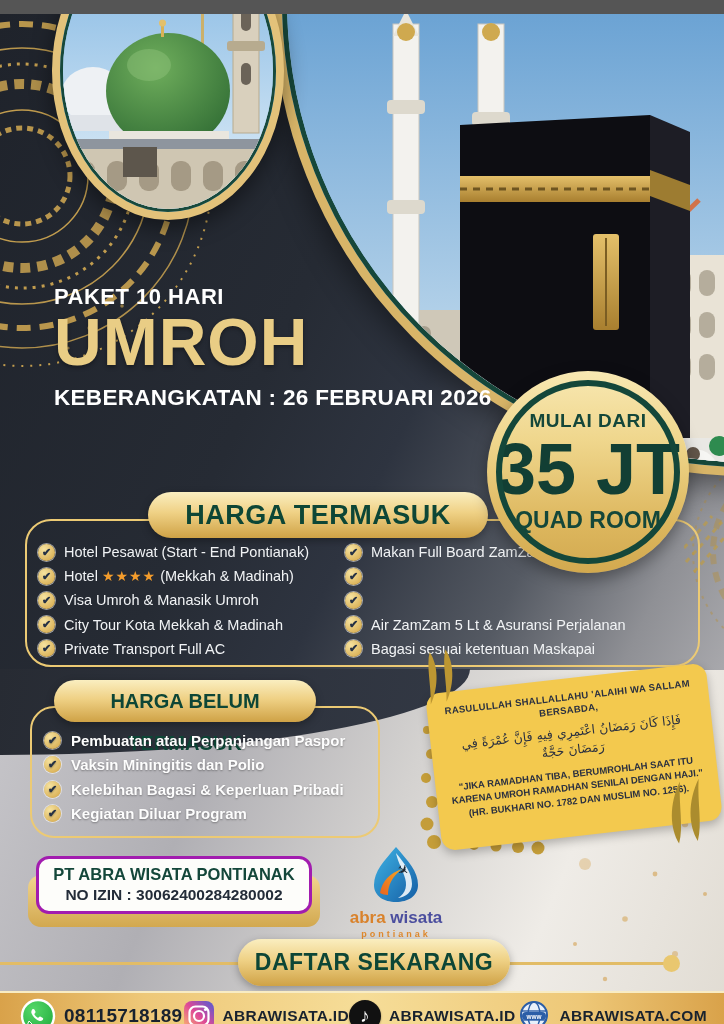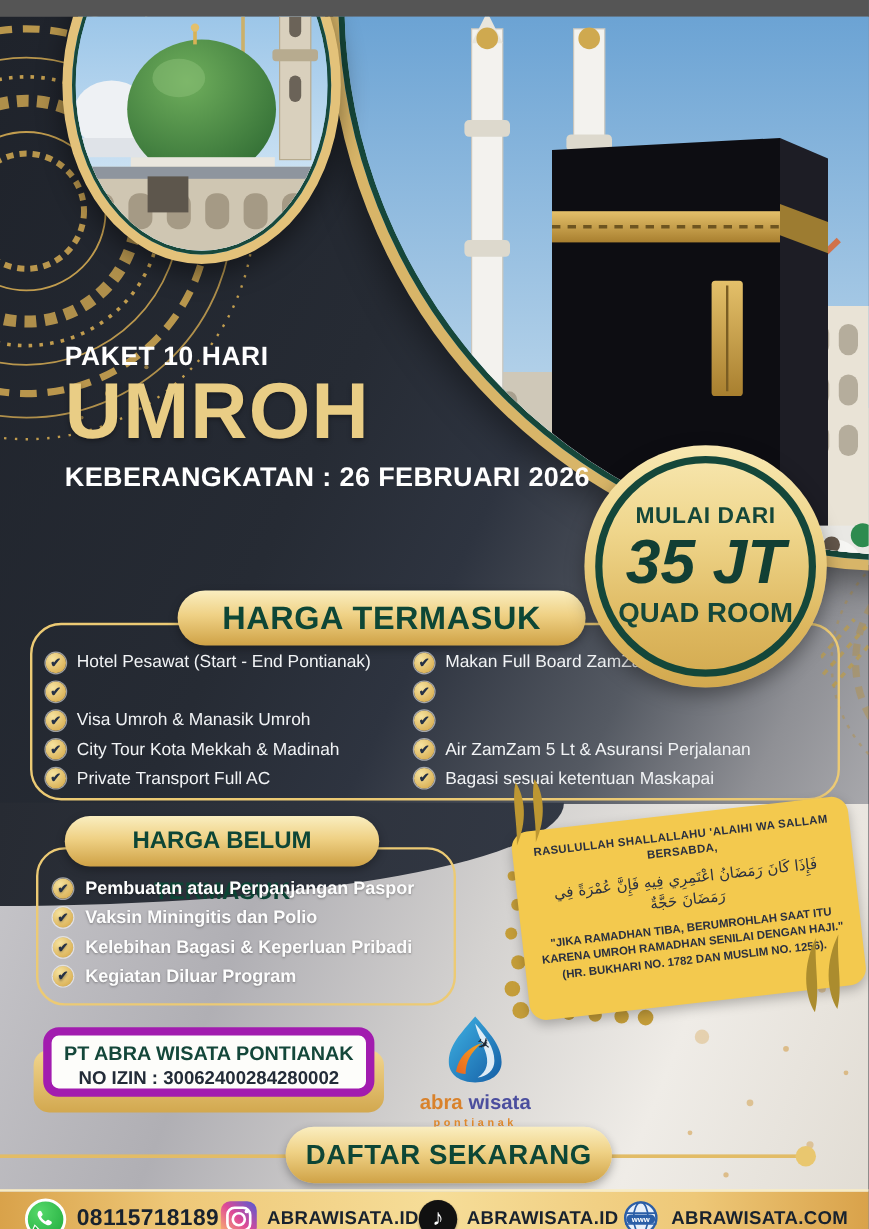--- a/index.html
+++ b/index.html
@@ -40,21 +40,21 @@
   .title { color:#e9cd85; font-size:66px; font-weight:bold; line-height:.98; letter-spacing:1px;
     text-shadow:0 2px 4px rgba(0,0,0,.35); }
   .departure { margin-top:10px; color:#fff; font-size:22.5px; font-weight:bold; letter-spacing:.3px; }
 
   
   .badge { position:absolute; left:487px; top:357px; width:202px; height:202px; border-radius:50%; z-index:6;
     background:linear-gradient(180deg,#f8e8b2 0%,#efd68c 35%,#ddb75e 75%,#d2a94f 100%);
     box-shadow:0 6px 16px rgba(0,0,0,.35); display:flex; flex-direction:column; align-items:center; justify-content:center; }
   .badge::before { content:""; position:absolute; inset:9px; border-radius:50%; border:6px solid #14473a; }
   .badge .b1 { color:#14473a; font-size:19px; font-weight:bold; letter-spacing:.5px; }
-  .badge .b2 { color:#123f34; font-size:52px; font-weight:bold; line-height:1.05;font-style:italic; }
+  .badge .b2 { color:#123f34; font-size:72px; font-weight:bold; line-height:1.05; }
   .badge .b3 { color:#14473a; font-size:23px; font-weight:bold; }
 
   
   .inc-box { position:absolute; left:25px; top:505px; width:675px; height:148px; z-index:4;
     border:2px solid #ecca74; border-radius:26px; }
   .inc-pill { position:absolute; left:148px; top:478px; width:340px; height:46px; z-index:5;
     background:linear-gradient(180deg,#faeec0 0%,#efd185 45%,#cfa246 100%); border-radius:23px;
     color:#0d4636; font-size:27px; font-weight:bold; text-align:center; line-height:46px;
     box-shadow:0 3px 8px rgba(0,0,0,.3); letter-spacing:.5px; }
   ul.clist { list-style:none; position:absolute; z-index:5; }
@@ -85,21 +85,21 @@
   .q-arabic { font-size:12.5px; margin:6px 0 7px; direction:rtl; font-family:"DejaVu Sans", sans-serif; line-height:1.5; }
   .q-body { font-size:9.5px; font-weight:bold; line-height:1.4; }
   .qmark { position:absolute; z-index:5; }
   .qmark.open  { left:422px; top:634px; transform:rotate(-10deg); }
   .qmark.close { left:662px; top:770px; transform:rotate(172deg) scale(1.18); }
 
   
   .co-gold { position:absolute; left:28px; top:861px; width:292px; height:52px; border-radius:13px; z-index:4;
     background:linear-gradient(180deg,#f2d68f,#d2a84f); }
   .co-white { position:absolute; left:36px; top:842px; width:276px; height:58px; border-radius:13px; z-index:5;
-    background:#fdfdfa; border:7px solid #a21caf; text-align:center; padding-top:6px; }
+    background:#fdfdfa; border:3px solid #a21caf; text-align:center; padding-top:6px; }
   .co-name { color:#14473a; font-size:16.5px; font-weight:bold; }
   .co-lic  { color:#232c38; font-size:15.5px; font-weight:bold; margin-top:2px; }
 
   .logo { position:absolute; left:330px; top:831px; width:132px; z-index:5; text-align:center; }
   .logo-name { font-size:17px; font-weight:bold; margin-top:1px; }
   .logo-name .p1 { color:#d9822b; } .logo-name .p2 { color:#4b4e9e; }
   .logo-city { font-size:9px; font-weight:bold; letter-spacing:3px; color:#e08a2e; margin-top:1px; }
   .logo-tag { font-size:6px; color:#8a8f9a; margin-top:2px; }
 
   
@@ -307,20 +307,21 @@
 
   <div class="inc-box"></div>
   <div class="inc-pill">HARGA TERMASUK</div>
   <ul class="clist inc-left">
     <li>
         <span class="chk">✔</span>
         <span>Hotel Pesawat (Start - End Pontianak)</span>
       </li>
     <li>
         <span class="chk">✔</span>
+        <span><span>Hotel</span> <span class="stars">★★★★</span> <span>(Mekkah &amp; Madinah)</span></span>
       </li>
     <li>
         <span class="chk">✔</span>
         <span>Visa Umroh &amp; Manasik Umroh</span>
       </li>
     <li>
         <span class="chk">✔</span>
         <span>City Tour Kota Mekkah &amp; Madinah</span>
       </li>
     <li>

